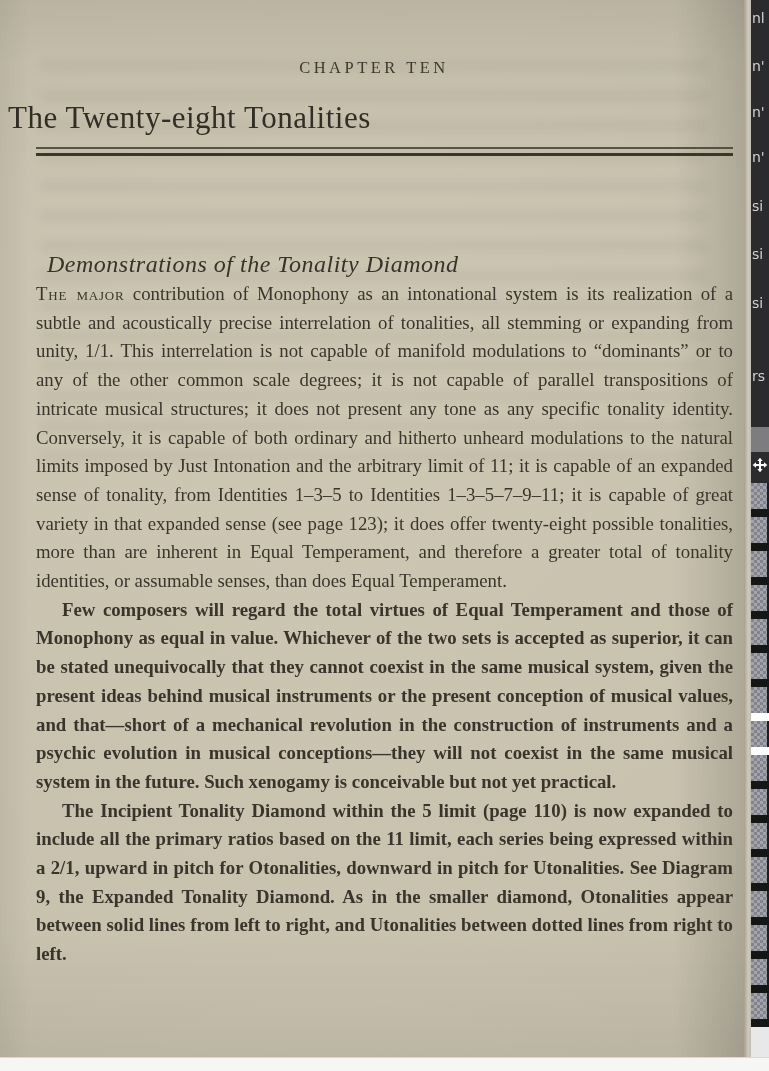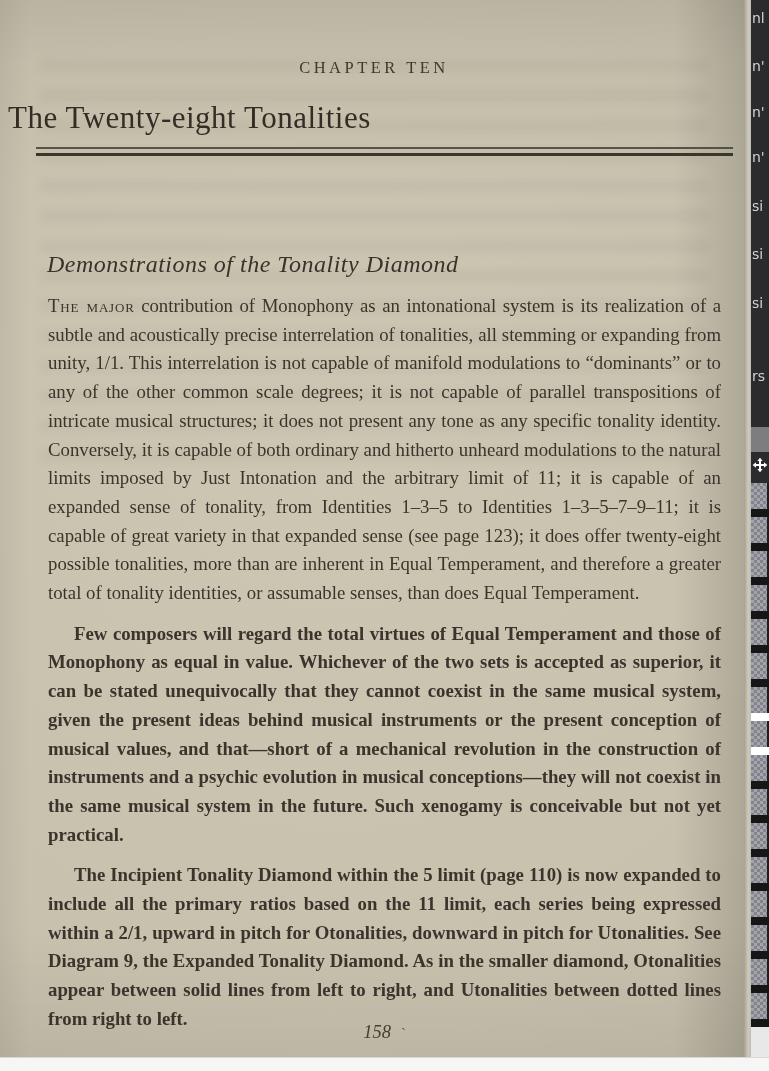--- a/index.html
+++ b/index.html
@@ -32,21 +32,21 @@
   }
   .double-rule{ position:absolute; top:147px; left:36px; width:697px; }
   .rule-line-thin{ height:2px; background:#454034; opacity:.85; }
   .rule-line-thick{ height:3px; background:#3b362c; margin-top:4px; }
   .section-heading{
     position:absolute; top:240px; left:36px; margin:11px;
     font-size:24px; font-style:italic; font-weight:normal; color:#37332a; letter-spacing:0.5px;
   }
   .text-flow{ position:absolute; top:280px; left:36px; width:697px; }
   .body-par{
-    margin:12px; text-align:justify; font-size:18.8px; line-height:28.7px; color:#3a352c;
+    margin:0; text-align:justify; font-size:18.8px; line-height:28.7px; color:#3a352c;
   }
   .body-par.indent{ text-indent:26px;font-weight:bold; }
   .smallcaps{ font-variant:small-caps; letter-spacing:0.8px; }
   .folio{
     position:absolute; top:1022px; left:36px; width:697px; text-align:center;
     font-style:italic; font-size:18.5px; color:#454034;
   }
   .folio .tick{ font-style:normal; font-size:15px; margin-left:10px; color:#55503f; }
   
   .page-edge{
@@ -93,21 +93,20 @@
       <div class="rule-line-thick"></div>
     </div>
     <h2 class="section-heading">Demonstrations of the Tonality Diamond</h2>
 
     <div class="text-flow">
       <p class="body-par"><span class="smallcaps">The major</span><span> contribution of Monophony as an intonational system is its realization of a subtle and acoustically precise interrelation of tonalities, all stemming or expanding from unity, 1/1. This interrelation is not capable of manifold modulations to “dominants” or to any of the other common scale degrees; it is not capable of parallel transpositions of intricate musical structures; it does not present any tone as any specific tonality identity. Conversely, it is capable of both ordinary and hitherto unheard modulations to the natural limits imposed by Just Intonation and the arbitrary limit of 11; it is capable of an expanded sense of tonality, from Identities 1–3–5 to Identities 1–3–5–7–9–11; it is capable of great variety in that expanded sense (see page 123); it does offer twenty-eight possible tonalities, more than are inherent in Equal Temperament, and therefore a greater total of tonality identities, or assumable senses, than does Equal Temperament.</span></p>
       <p class="body-par indent">Few composers will regard the total virtues of Equal Temperament and those of Monophony as equal in value. Whichever of the two sets is accepted as superior, it can be stated unequivocally that they cannot coexist in the same musical system, given the present ideas behind musical instruments or the present conception of musical values, and that—short of a mechanical revolution in the construction of instruments and a psychic evolution in musical conceptions—they will not coexist in the same musical system in the future. Such xenogamy is conceivable but not yet practical.</p>
       <p class="body-par indent">The Incipient Tonality Diamond within the 5 limit (page 110) is now expanded to include all the primary ratios based on the 11 limit, each series being expressed within a 2/1, upward in pitch for Otonalities, downward in pitch for Utonalities. See Diagram 9, the Expanded Tonality Diamond. As in the smaller diamond, Otonalities appear between solid lines from left to right, and Utonalities between dotted lines from right to left.</p>
     </div>
 
-    <div class="folio"><span>158</span><span class="tick">`</span></div>
   </div>
 
   <div class="page-edge"></div>
 
   <div class="side-strip">
     <div class="strip-dark">
 
     <div class="fragment" style="top: 10px;">nl</div>
         <div class="fragment" style="top: 58px;">n'</div>
         <div class="fragment" style="top: 104px;">n'</div>

